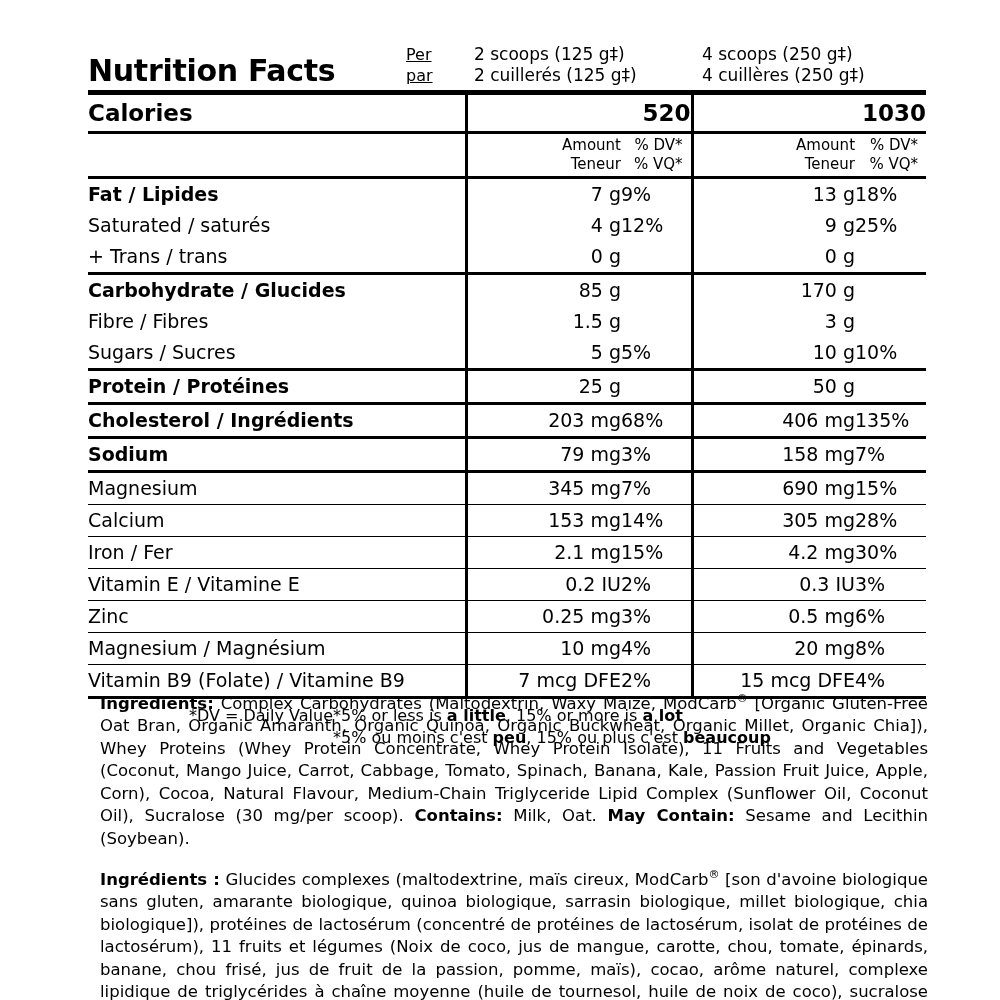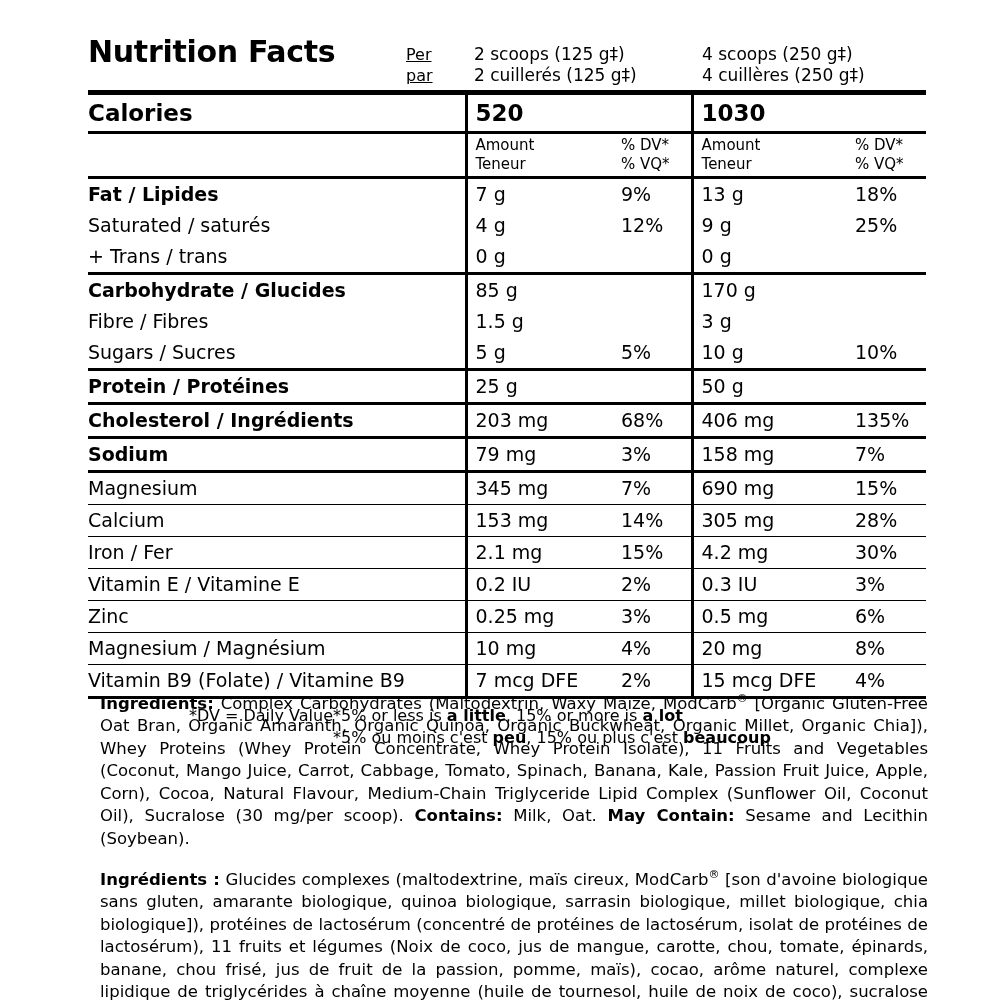--- a/index.html
+++ b/index.html
@@ -8,54 +8,54 @@
     font-family:"DejaVu Sans","Liberation Sans",sans-serif;
     color:#000;
     -webkit-font-smoothing:antialiased;
   }
   .page{position:relative;width:1000px;height:1000px;box-sizing:border-box;}
 
   
   .panel{
     position:absolute;left:88px;top:18px;width:838px;
   }
-  .nf-title-row{display:flex;align-items:center;}
+  .nf-title-row{display:flex;align-items:flex-end;}
   .nf-titles{width:318px;}
   .nf-title{
     font-weight:bold;font-size:30px;line-height:30px;letter-spacing:-0.3px;
   }
   .nf-title.fr{font-style:italic;margin-top:4px;}
   .per-col{width:60px;font-size:16px;line-height:21px;padding-top:26px;text-decoration:underline;}
   .col-head{width:226px;font-size:17px;line-height:21px;padding-top:26px;box-sizing:border-box;padding-left:8px;}
   .col-head.second{width:226px;padding-left:10px;}
 
   
   table.nf{border-collapse:collapse;width:838px;table-layout:fixed;margin-top:4px;}
   table.nf td{vertical-align:top;padding:0;}
   .c-label{width:378px;}
   .c-a1{width:155px;}
   .c-p1{width:71px;text-align:right;}
   .c-a2{width:163px;}
   .c-p2{width:71px;text-align:right;}
 
   .vline-l{border-left:3px solid #000;}
-  .pad-l{padding-left:8px !important;}
+  .pad-l{padding-left:8px !important;text-align:right;}
   .pad-r{padding-right:8px !important;}
 
   .rule-thick{border-top:5px solid #000;}
   .rule-med{border-top:3px solid #000;}
   .rule-thin{border-top:1.5px solid #000;}
 
   .txt{font-size:19px;line-height:27px;}
   .txt-b{font-size:19px;line-height:27px;font-weight:bold;}
   .cal{font-size:23px;line-height:32px;font-weight:bold;}
   .rowpad{padding-top:2px !important;padding-bottom:2px !important;}
 
   .amount-head{font-size:15px;line-height:19px;}
-  .dv-head{font-size:15px;line-height:19px;}
+  .dv-head{font-size:15px;line-height:19px;text-align:right;}
 
   .footnotes{display:flex;font-size:16px;line-height:22px;margin-top:6px;}
   .fn-left{width:245px;text-align:right;}
   .fn-right{flex:1;}
   .b{font-weight:bold;}
 
   
   .ingredients{
     position:absolute;left:88px;top:688px;width:840px;
   }

